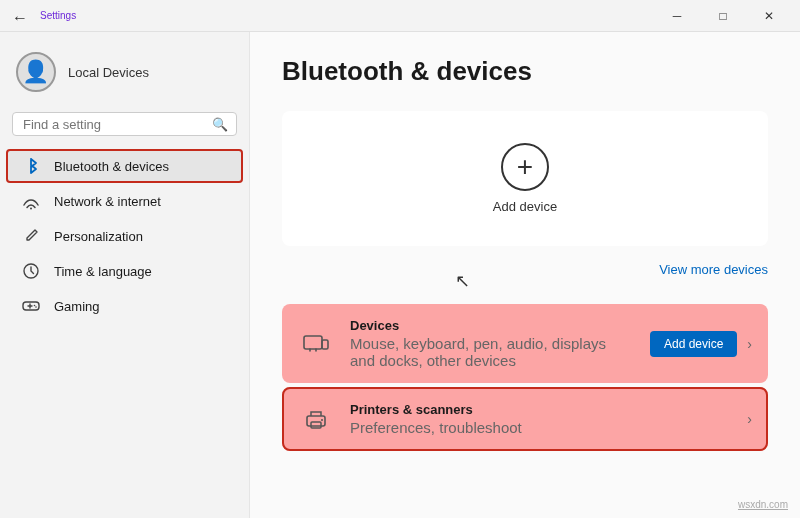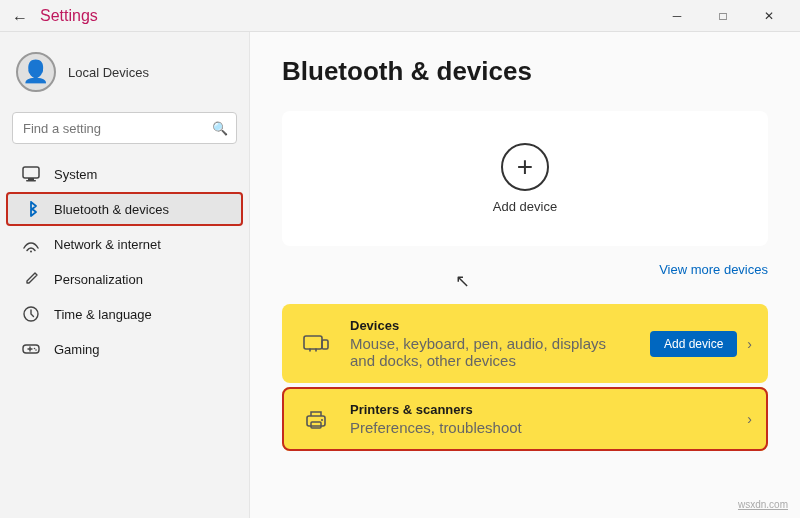--- a/index.html
+++ b/index.html
@@ -21,22 +21,22 @@
       justify-content: space-between;
       padding: 0 8px;
       border-bottom: 1px solid #e0e0e0;
     }
     .titlebar-left {
       display: flex;
       align-items: center;
       gap: 8px;
     }
     .titlebar-title {
-      font-size: 16px;
-      color: #be185d;
+      font-size: 10px;
+      color: #6d28d9;
     }
     .titlebar-controls {
       display: flex;
       gap: 0;
     }
     .titlebar-btn {
       width: 46px;
       height: 32px;
       display: flex;
       align-items: center;
@@ -94,21 +94,21 @@
       font-weight: 500;
     }
 
     
     .search-container {
       margin: 0 12px 12px 12px;
       position: relative;
     }
     .search-input {
       width: 100%;
-      height: 32px;
+      height: 24px;
       border: 1px solid #ccc;
       border-radius: 4px;
       padding: 0 32px 0 10px;
       font-size: 13px;
       background: white;
       color: #333;
       outline: none;
     }
     .search-icon-wrap {
       position: absolute;
@@ -204,21 +204,21 @@
     }
     .view-more-link a {
       color: #0067c0;
       font-size: 13px;
       text-decoration: none;
       cursor: pointer;
     }
 
     
     .settings-row {
-      background: #fde047;
+      background: #fca5a5;
       border-radius: 8px;
       padding: 14px 16px;
       display: flex;
       align-items: center;
       gap: 16px;
       margin-bottom: 4px;
       cursor: pointer;
     }
     .settings-row.highlighted {
       outline: 2px solid #c42b1c;
@@ -313,30 +313,20 @@
       </div>
       <span class="user-name">Local Devices</span>
     </div>
 
     <div class="search-container">
       <input class="search-input" type="text" placeholder="Find a setting" style="">
       <span class="search-icon-wrap">🔍</span>
     </div>
 
     <div id="nav-list">
-        <div class="nav-item">
-          <span class="nav-icon">
-            <svg width="18" height="18" viewBox="0 0 18 18" fill="none">
-              <rect x="1" y="2" width="16" height="11" rx="2" stroke="#444" stroke-width="1.5"></rect>
-              <rect x="6" y="13" width="6" height="2" fill="#444"></rect>
-              <rect x="4" y="15" width="10" height="1.5" rx="0.75" fill="#444"></rect>
-            </svg>
-          </span>
-          <span class="nav-label">System</span>
-        </div>
         <div class="nav-item active highlighted">
           <span class="nav-icon">
             <svg width="18" height="18" viewBox="0 0 18 18" fill="none">
               <path d="M9 2v14M9 2l5 4-5 4M9 16l5-4-5-4" stroke="#0067c0" stroke-width="1.8" stroke-linecap="round" stroke-linejoin="round"></path>
             </svg>
           </span>
           <span class="nav-label">Bluetooth &amp; devices</span>
         </div>
         <div class="nav-item">
           <span class="nav-icon">

